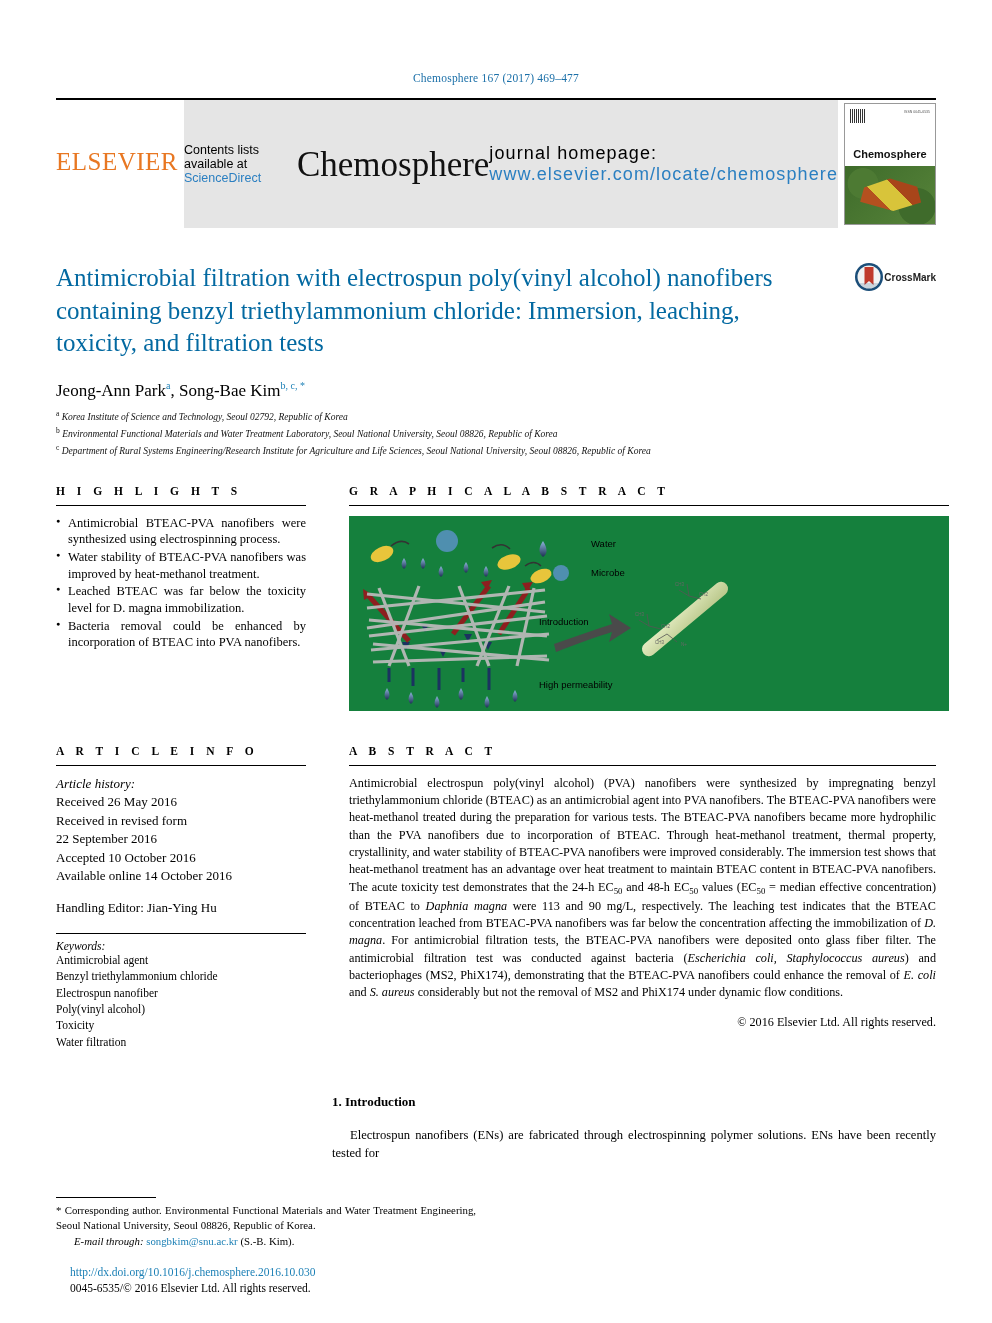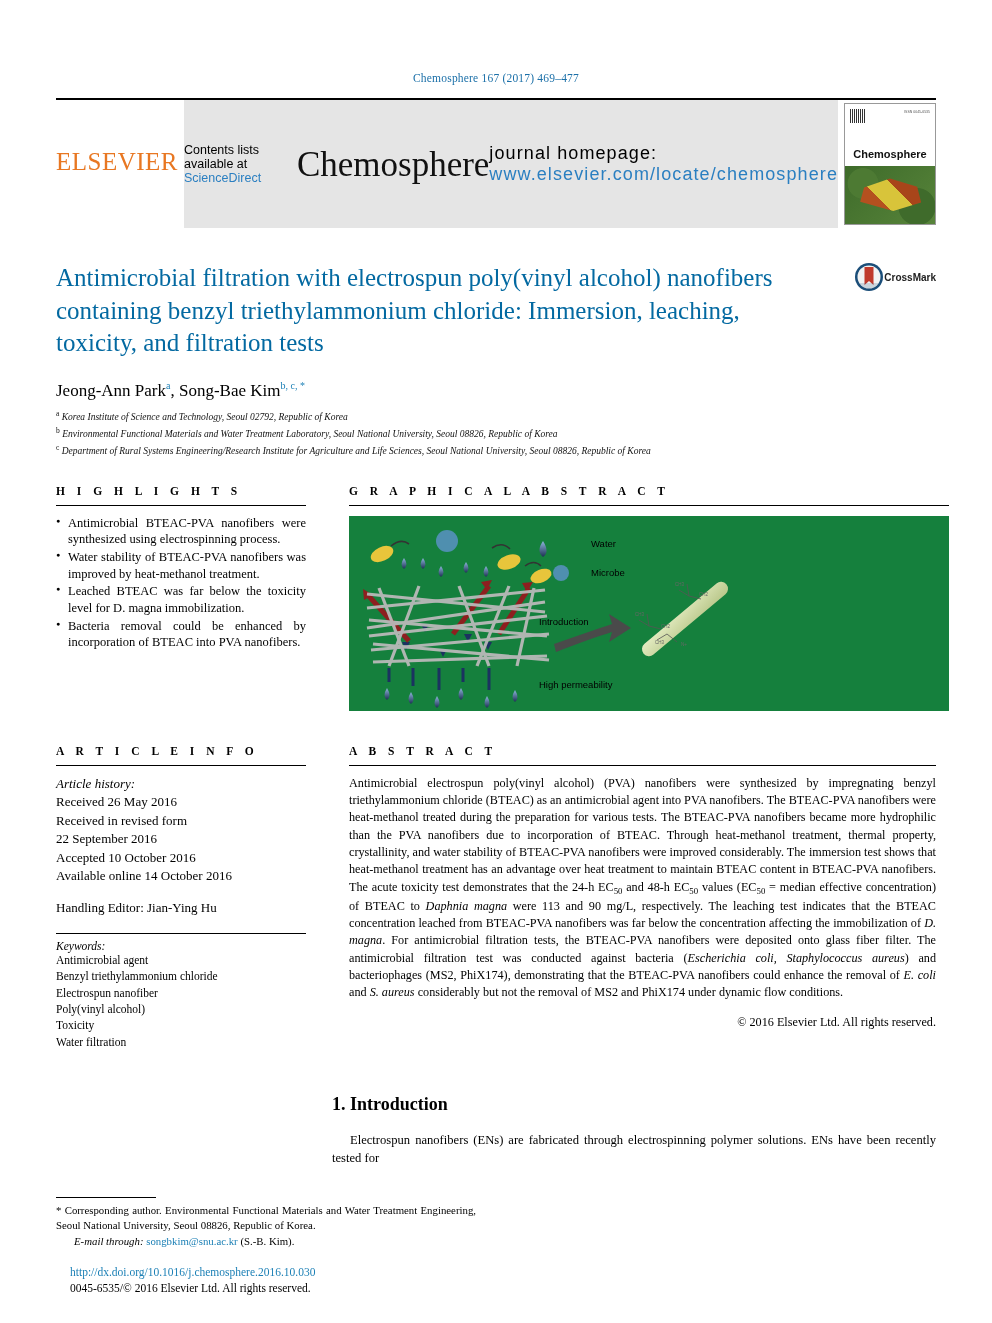--- a/index.html
+++ b/index.html
@@ -274,21 +274,21 @@
 
   
   .lower {
     margin: 44px 56px 0 56px;
     display: flex;
     gap: 26px;
   }
   .intro-head {
     font-family: "Liberation Serif", serif;
     font-weight: bold;
-    font-size: 18px;
+    font-size: 13px;
     margin-bottom: 16px;
   }
   .intro-body {
     font-family: "Liberation Serif", serif;
     font-size: 12.6px;
     line-height: 1.45;
     text-align: justify;
     text-indent: 18px;
   }
 

